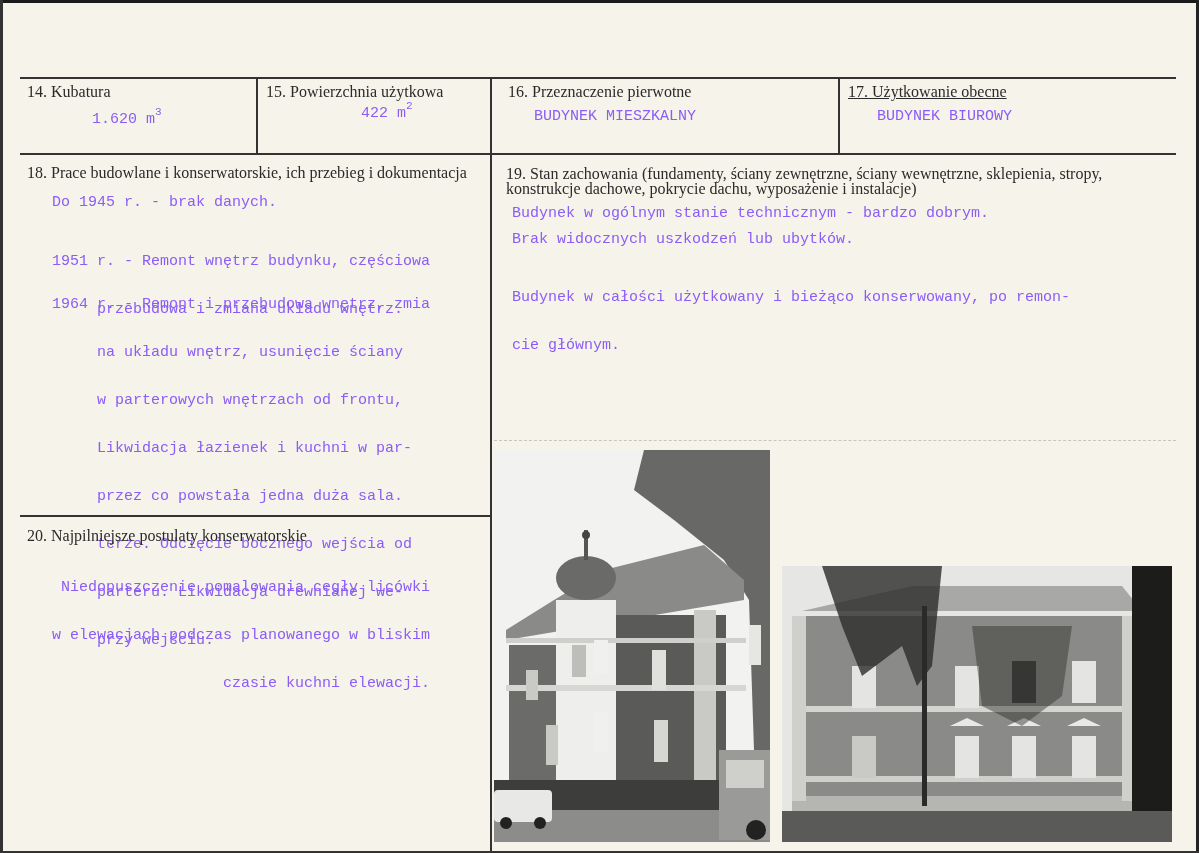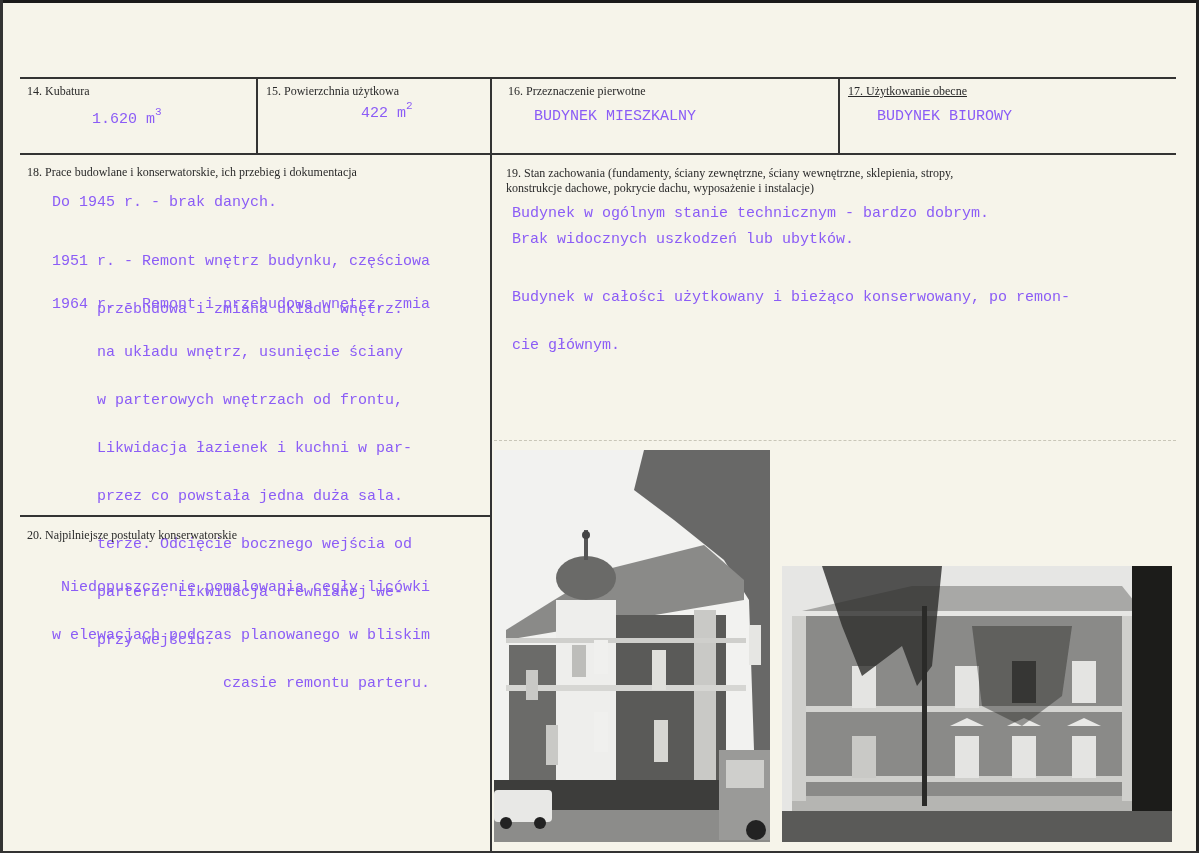--- a/index.html
+++ b/index.html
@@ -4,21 +4,21 @@
 <style>
   html, body { margin:0; padding:0; }
   body { width:1199px; height:853px; background:#f6f4ea; position:relative; overflow:hidden; font-family:"Liberation Serif", serif; color:#222; }
   .edge-top { position:absolute; left:0; top:0; width:1199px; height:3px; background:#1a1a1a; }
   .edge-left { position:absolute; left:0; top:0; width:3px; height:853px; background:#333; }
   .edge-right { position:absolute; right:0; top:0; width:3px; height:853px; background:#222; }
   .edge-bottom { position:absolute; left:0; bottom:0; width:1199px; height:2px; background:#333; }
   .hline { position:absolute; height:2px; background:#333; }
   .vline { position:absolute; width:2px; background:#333; }
   .dash { position:absolute; height:1px; border-top:1px dashed #c9c6b8; }
-  .label { position:absolute; font-family:"Liberation Serif", serif; font-size:12px; color:#2a2a2a; white-space:nowrap; line-height:15px; }
+  .label { position:absolute; font-family:"Liberation Serif", serif; font-size:16px; color:#2a2a2a; white-space:nowrap; line-height:15px; }
   .tw { position:absolute; font-family:"Liberation Mono", monospace; color:#8b5cf6; white-space:pre; }
   .val { font-size:15px; }
   .sup { font-size:11px; vertical-align:8px; }
   .body-text { font-size:15px; line-height:16px; }
   .photo { position:absolute; overflow:hidden; background:#ddd; }
 </style>
 </head>
 <body>
 
 <div class="edge-top"></div>
@@ -69,21 +69,21 @@
 <div class="tw body-text" style="left:512px; top:232px;"><div>Brak widocznych uszkodzeń lub ubytków.</div></div>
 <div class="tw body-text" style="left:512px; top:258px;">
   <div>Budynek w całości użytkowany i bieżąco konserwowany, po remon-</div>
   <div>cie głównym.</div>
 </div>
 
 <div class="label" style="left:27px; top:528px;font-family:Liberation Serif, serif;">20. Najpilniejsze postulaty konserwatorskie</div>
 <div class="tw body-text" style="left:52px; top:548px;text-align:right;">
   <div>Niedopuszczenie pomalowania cegły licówki</div>
   <div>w elewacjach podczas planowanego w bliskim</div>
-  <div>czasie remontu parteru.</div>
+  <div>czasie kuchni elewacji.</div>
 </div>
 
 <div class="photo" style="left:494px; top:450px; width:276px; height:392px;">
   <svg width="276" height="392" viewBox="0 0 276 392">
     <rect x="0" y="0" width="276" height="392" fill="#f2f2f0"></rect>
 
     <path d="M150 0 L276 0 L276 300 L260 300 L255 150 L230 110 L180 70 L140 40 Z" fill="#3a3a3a" opacity="0.75"></path>
 
     <polygon points="12,180 60,150 110,120 210,95 250,130 250,150 12,190" fill="#8a8a88"></polygon>
 

